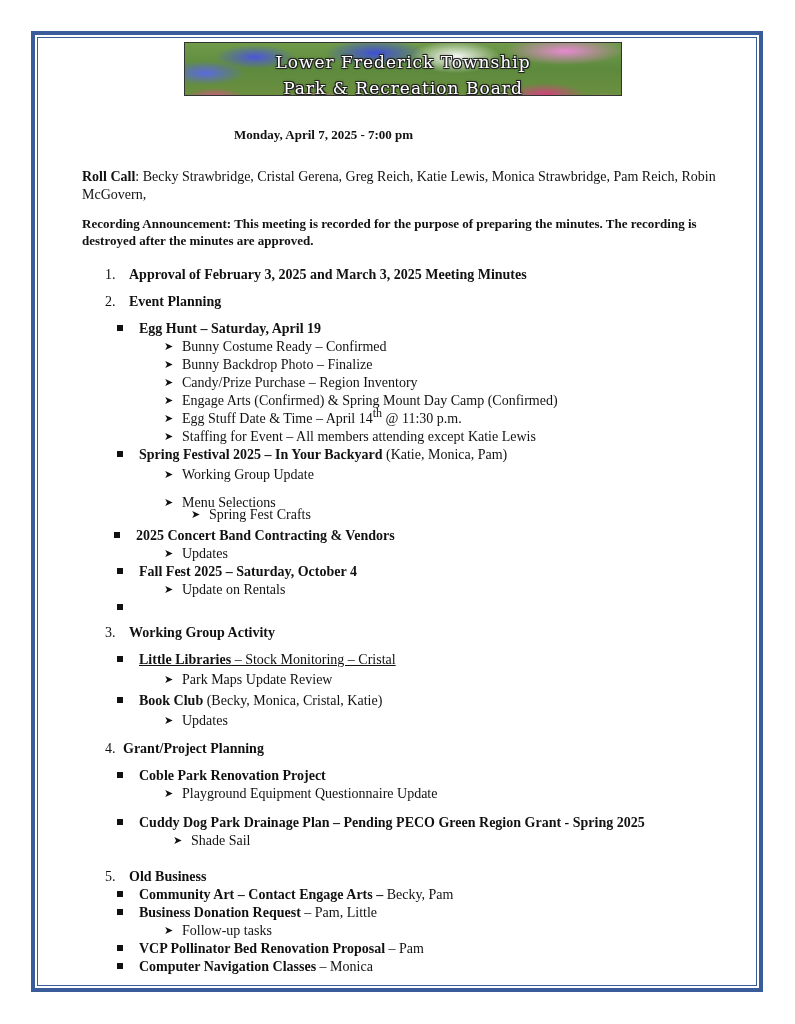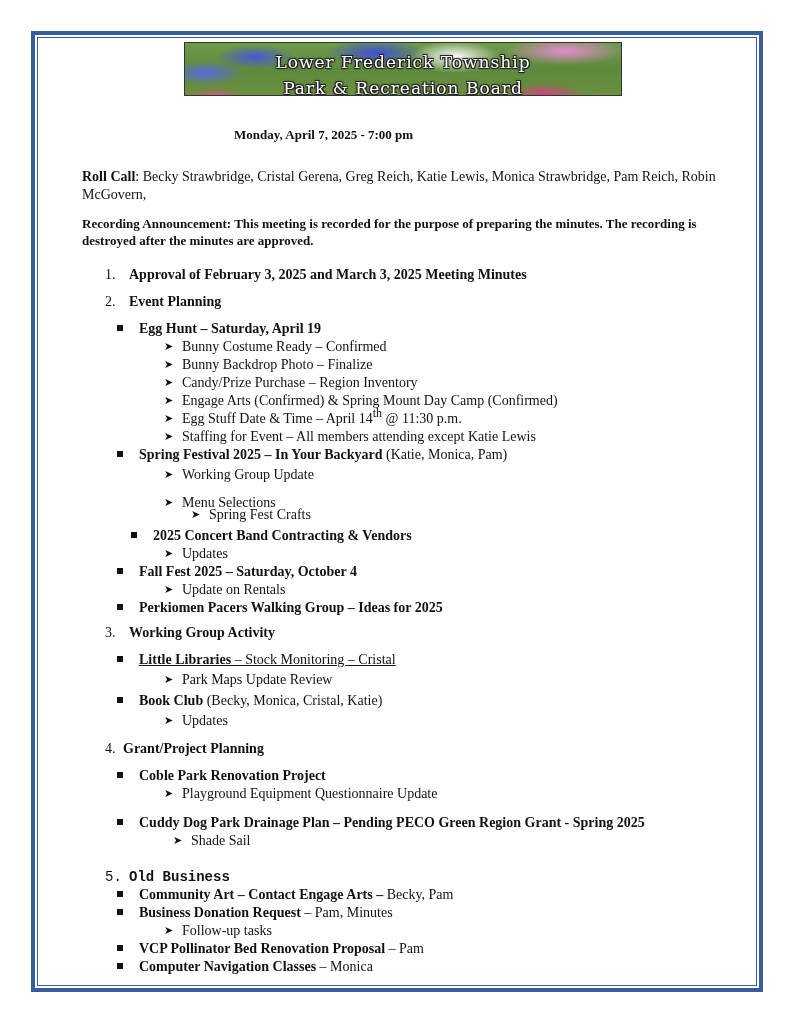--- a/index.html
+++ b/index.html
@@ -78,32 +78,32 @@
 <div class="row" style="left:164px; top:410px;"><span class="arrow">➤</span><span>Egg Stuff Date &amp; Time – April 14</span><sup>th</sup><span> @ 11:30 p.m.</span></div>
 <div class="row" style="left:164px; top:428px;"><span class="arrow">➤</span><span>Staffing for Event – All members attending except Katie Lewis</span></div>
 
 <div class="row" style="left:117px; top:446px;">
   <span class="sq"></span><span class="b">Spring Festival 2025 – In Your Backyard</span><span> (Katie, Monica, Pam)</span>
 </div>
 <div class="row" style="left:164px; top:466px;"><span class="arrow">➤</span><span>Working Group Update</span></div>
 <div class="row" style="left:164px; top:494px;"><span class="arrow">➤</span><span>Menu Selections</span></div>
 <div class="row" style="left:164px; top:506px;margin-left:27px;"><span class="arrow">➤</span><span>Spring Fest Crafts</span></div>
 
-<div class="row" style="left:131px; top:527px;">
+<div class="row" style="left:114px; top:527px;">
   <span class="sq"></span><span class="b">2025 Concert Band Contracting &amp; Vendors</span>
 </div>
 <div class="row" style="left:164px; top:545px;"><span class="arrow">➤</span><span>Updates</span></div>
 
 <div class="row" style="left:117px; top:563px;">
   <span class="sq"></span><span class="b">Fall Fest 2025 – Saturday, October 4</span>
 </div>
 <div class="row" style="left:164px; top:581px;"><span class="arrow">➤</span><span>Update on Rentals</span></div>
 
 <div class="row" style="left:117px; top:599px;">
-  <span class="sq"></span><span class="b">Perkiomen Pacers Walking Group – Ideas for 2025</span>
+  <span class="sq"></span>
 </div>
 
 <div class="row" style="left:105px; top:624px;">
   <span class="num">3.</span><span class="b">Working Group Activity</span>
 </div>
 <div class="row" style="left:117px; top:651px;text-decoration:underline;">
   <span class="sq"></span><span class="b">Little Libraries</span><span> – Stock Monitoring – Cristal</span>
 </div>
 <div class="row" style="left:164px; top:671px;"><span class="arrow">➤</span><span>Park Maps Update Review</span></div>
 <div class="row" style="left:117px; top:692px;">
@@ -116,28 +116,28 @@
 </div>
 <div class="row" style="left:117px; top:767px;">
   <span class="sq"></span><span class="b">Coble Park Renovation Project</span>
 </div>
 <div class="row" style="left:164px; top:785px;"><span class="arrow">➤</span><span>Playground Equipment Questionnaire Update</span></div>
 <div class="row" style="left:117px; top:814px;">
   <span class="sq"></span><span class="b">Cuddy Dog Park Drainage Plan – Pending PECO Green Region Grant - Spring 2025</span>
 </div>
 <div class="row" style="left:173px; top:832px;"><span class="arrow">➤</span><span>Shade Sail</span></div>
 
-<div class="row" style="left:105px; top:868px;font-family:Liberation Mono, monospace;">
+<div class="row" style="left:105px; top:868px;">
   <span class="num">5.</span><span class="b">Old Business</span>
 </div>
 <div class="row" style="left:117px; top:886px;">
   <span class="sq"></span><span class="b">Community Art – Contact Engage Arts –</span><span> Becky, Pam</span>
 </div>
 <div class="row" style="left:117px; top:904px;">
-  <span class="sq"></span><span class="b">Business Donation Request</span><span> – Pam, Minutes</span>
+  <span class="sq"></span><span class="b">Business Donation Request</span><span> – Pam, Little</span>
 </div>
 <div class="row" style="left:164px; top:922px;"><span class="arrow">➤</span><span>Follow-up tasks</span></div>
 <div class="row" style="left:117px; top:940px;">
   <span class="sq"></span><span class="b">VCP Pollinator Bed Renovation Proposal</span><span> – Pam</span>
 </div>
 <div class="row" style="left:117px; top:958px;">
   <span class="sq"></span><span class="b">Computer Navigation Classes</span><span> – Monica</span>
 </div>
 
 </body></html>

